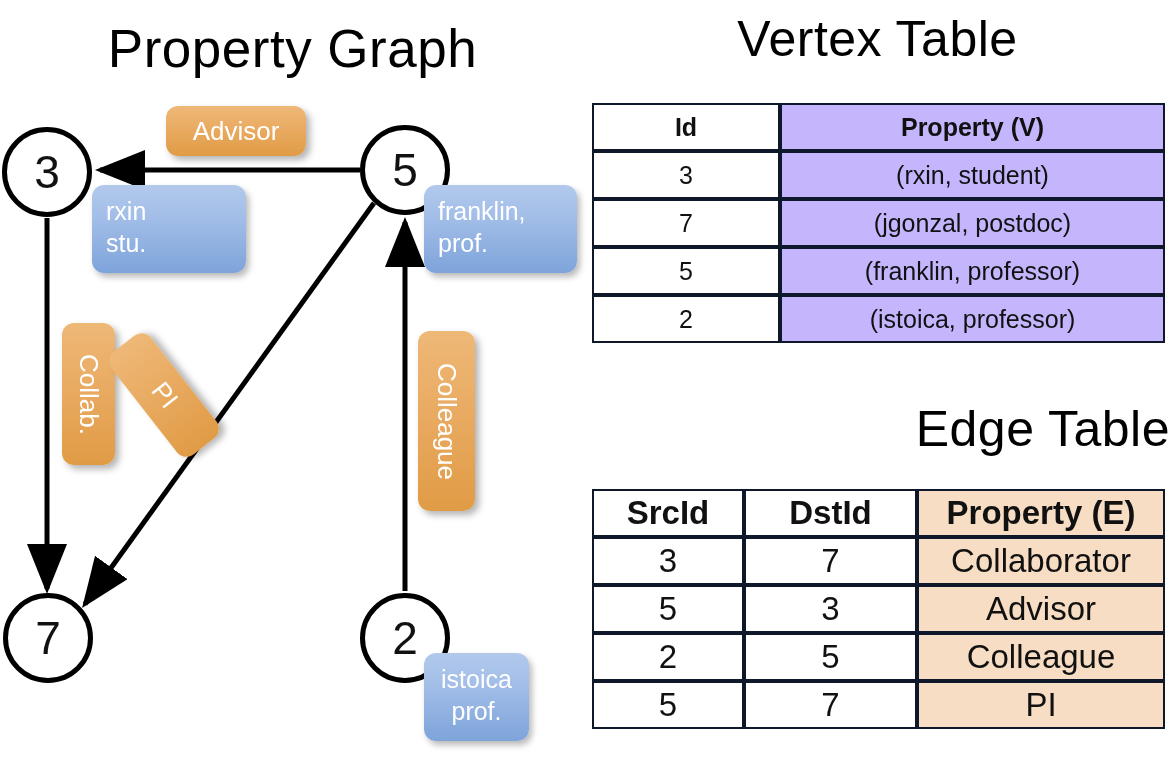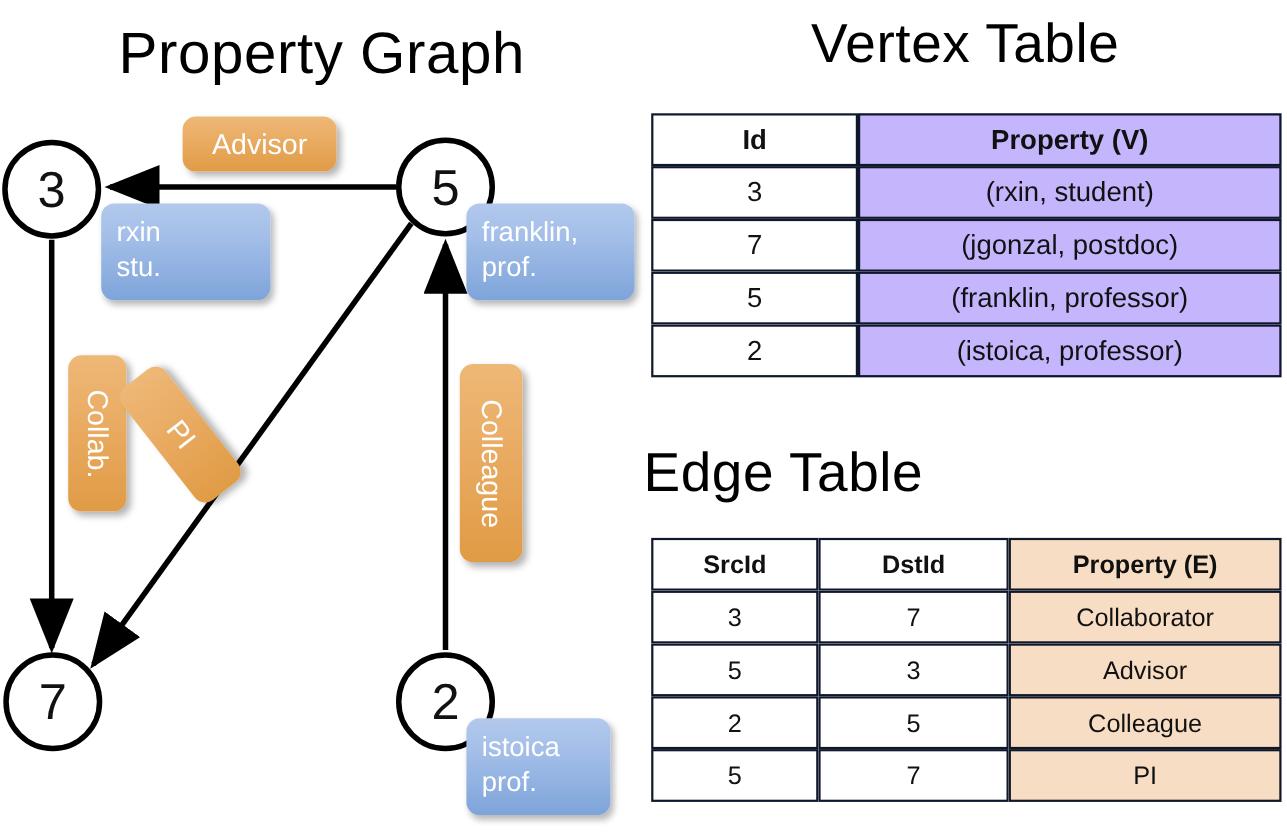--- a/index.html
+++ b/index.html
@@ -16,21 +16,21 @@
   .title {
     position:absolute;
     font-family:"Liberation Sans", sans-serif;
     font-weight:300;
     color:#000000;
     letter-spacing:0.5px;
     white-space:nowrap;
   }
   #graph-title   { left:0;   top:18px;  width:585px; text-align:center; font-size:53px; }
   #vertex-title  { left:585px; top:10px;  width:585px; text-align:center; font-size:50px; }
-  #edge-title    { left:585px; top:400px; width:585px; text-align:left; font-size:50px; }
+  #edge-title    { left:585px; top:400px; width:585px; text-align:right; font-size:50px; }
 
   
   #graph-panel {
     position:absolute; left:0; top:0; width:585px; height:760px;
   }
   #graph-svg { position:absolute; left:0; top:0; width:585px; height:760px; }
 
   .node {
     position:absolute;
     width:90px; height:90px;
@@ -56,21 +56,21 @@
     font-size:25px;
     line-height:1.28;
     padding:10px 14px;
     box-shadow:3px 4px 6px rgba(0,0,0,0.28);
     z-index:8;
     font-family:"Liberation Sans", sans-serif;
   }
   #vprop-3 { left:56px;  top:185px; width:154px; height:88px;margin-left:36px; }
   #vprop-5 { left:424px; top:185px; width:153px; height:88px; }
   #vprop-7 { left:62px;  top:653px; width:137px; height:88px; }
-  #vprop-2 { left:424px; top:653px; width:131px; height:88px; }
+  #vprop-2 { left:424px; top:653px; width:105px; height:88px;text-align:center; }
 
   
   .eprop {
     position:absolute;
     border-radius:12px;
     background:linear-gradient(to bottom, #eeb877 0%, #e9ab62 45%, #e09b45 100%);
     color:#ffffff;
     font-size:26px;
     display:flex; align-items:center; justify-content:center;
     box-shadow:4px 4px 7px rgba(0,0,0,0.3);
@@ -106,21 +106,21 @@
   table.grid td.hdr { font-weight:bold; }
 
   
   #vertex-table { left:592px; top:103px; }
   #vertex-table td { font-size:25px; height:48px; }
   #vertex-table td.col-id   { width:188px; background:#ffffff; }
   #vertex-table td.col-prop { width:385px; background:#c4b5fd; }
 
   
   #edge-table { left:592px; top:489px; }
-  #edge-table td { font-size:23px; height:48px; }
+  #edge-table td { font-size:33px; height:48px; }
   #edge-table td.col-src  { width:152px; background:#ffffff; }
   #edge-table td.col-dst  { width:173px; background:#ffffff; }
   #edge-table td.col-eprop{ width:248px; background:#f7ddc3; }
 </style>
 </head>
 <body>
 
 <div id="graph-title" class="title">Property Graph</div>
 
 <div id="graph-panel">

